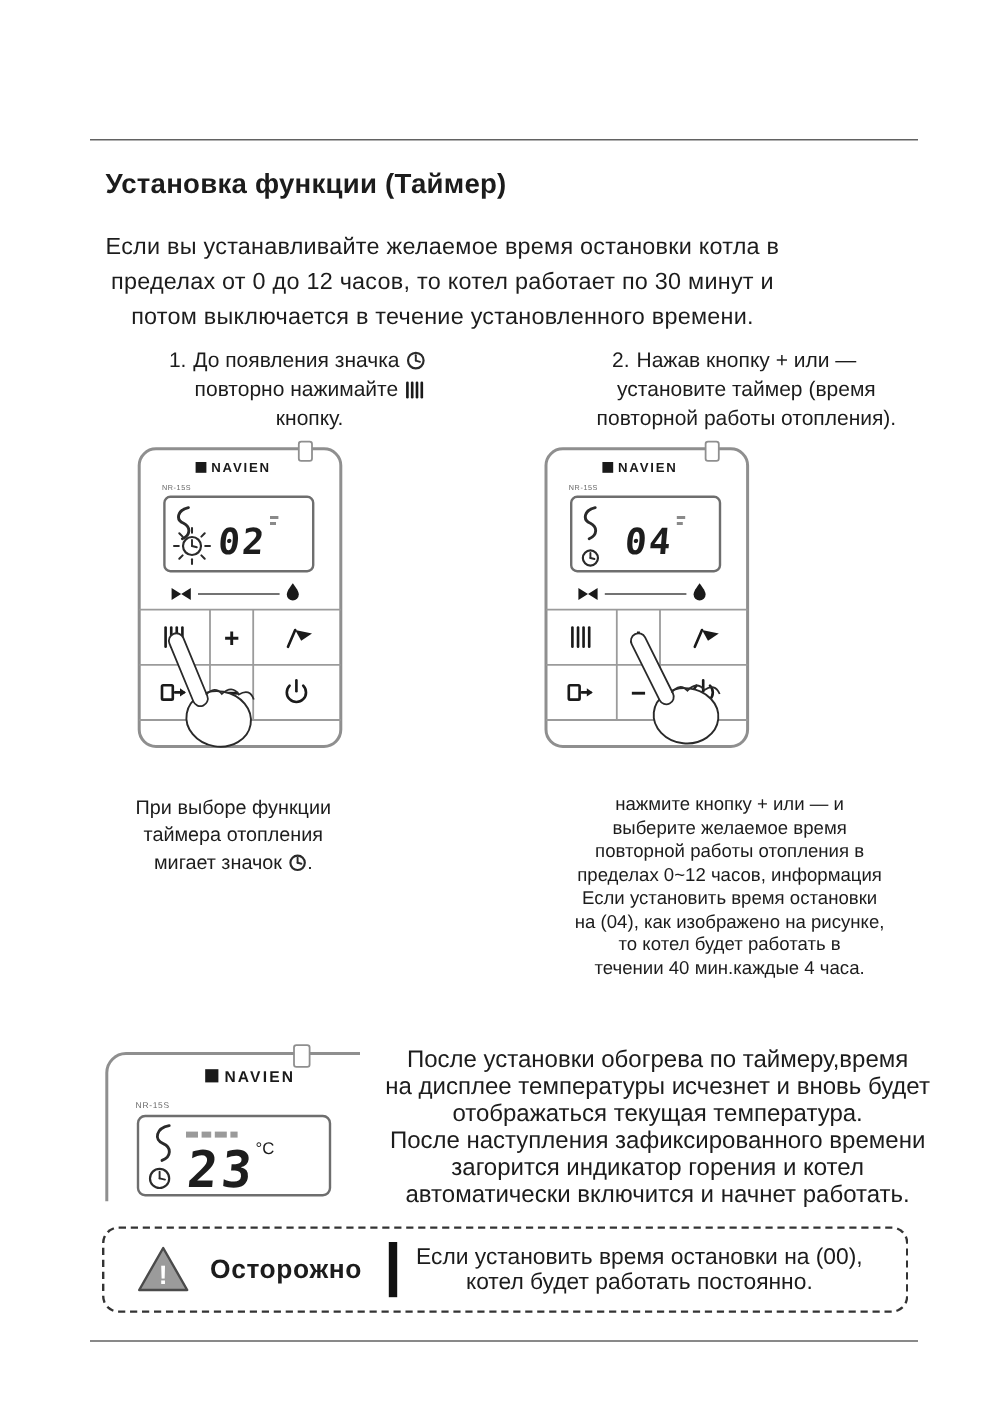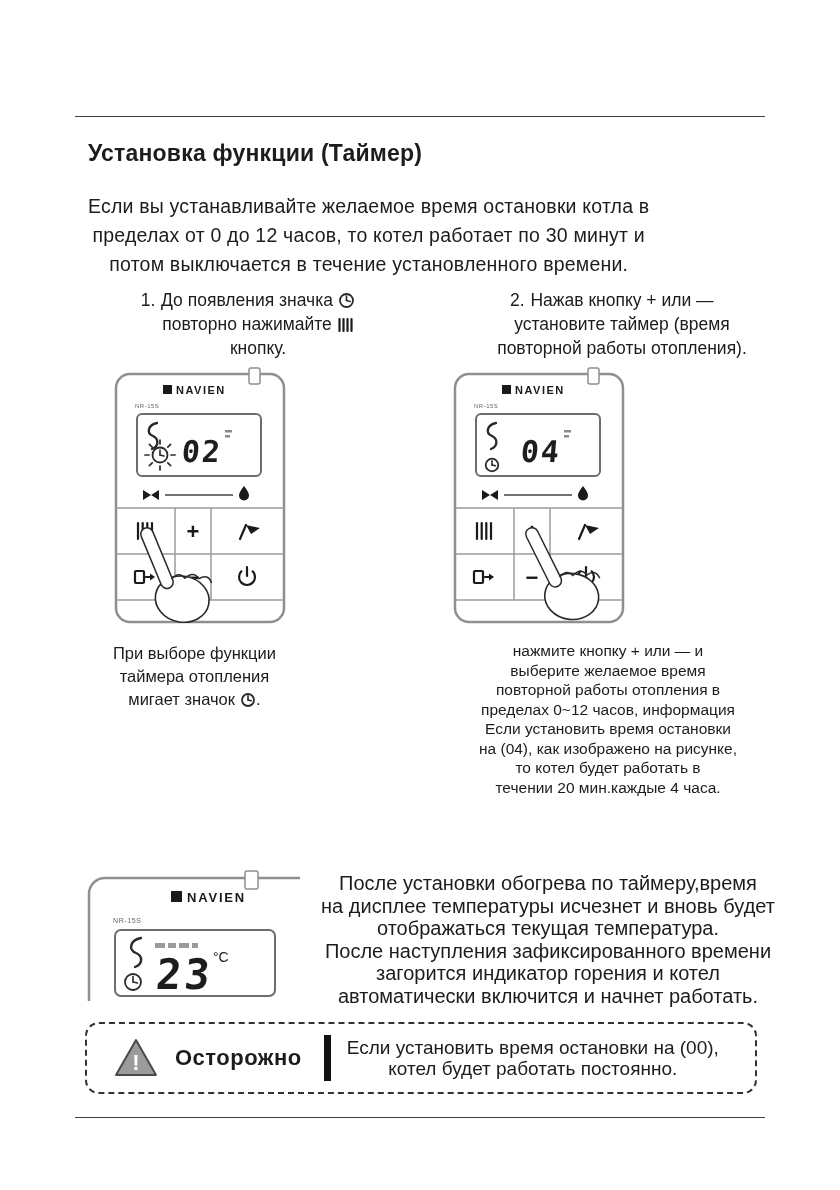--- a/index.html
+++ b/index.html
@@ -22,21 +22,21 @@
   .step-head.one { left:85px; top:288px; width:320px; }
   .step-head.two { left:405px; top:288px; width:340px;margin-left:34px; }
   .step-head .num { display:inline-block; width:26px; }
   .step-head .indent { padding-left:26px; }
   .inline-icon { vertical-align:-3px; margin-left:5px; }
 
   .fig { position:absolute; }
   .fig.one { left:113px; top:366px; }
   .fig.two { left:452px; top:366px; }
 
-  .caption { position:absolute; }
+  .caption { position:absolute;margin-top:20px; }
   .caption.left { left:113px; top:642px; font-size:16.5px; line-height:23px; }
   .caption.right { left:443px; top:641px; font-size:15.5px; line-height:19.5px; width:330px; }
 
   .fig3-crop { position:absolute; left:85px; top:868px; width:215px; height:133px; overflow:hidden; }
 
   .note { position:absolute; left:318px; top:872px; font-size:20px; line-height:22.5px; width:460px; }
 
   .warning-box {
     position:absolute; left:85px; top:1022px; width:672px; height:72px;
     border:2px dashed #333; border-radius:14px;
@@ -278,21 +278,21 @@
   </div>
 
   <div class="caption right">
     <div>нажмите кнопку + или — и</div>
     <div>выберите желаемое время</div>
     <div>повторной работы отопления в</div>
     <div>пределах 0~12 часов, информация</div>
     <div>Если установить время остановки</div>
     <div>на (04), как изображено на рисунке,</div>
     <div>то котел будет работать в</div>
-    <div>течении 20 мин.каждые 4 часа.</div>
+    <div>течении 40 мин.каждые 4 часа.</div>
   </div>
 
   <div class="fig3-crop">
     <svg width="300" height="200" viewBox="0 0 300 200">
       <rect class="rbody" x="4" y="10" width="290" height="280" rx="16"></rect>
       <rect class="notch" x="160" y="3" width="13" height="18" rx="2"></rect>
       <g>
         <rect x="86" y="23" width="11" height="11" fill="#1a1a1a"></rect>
         <text class="brand3" x="102" y="33.5">NAVIEN</text>
       </g>

